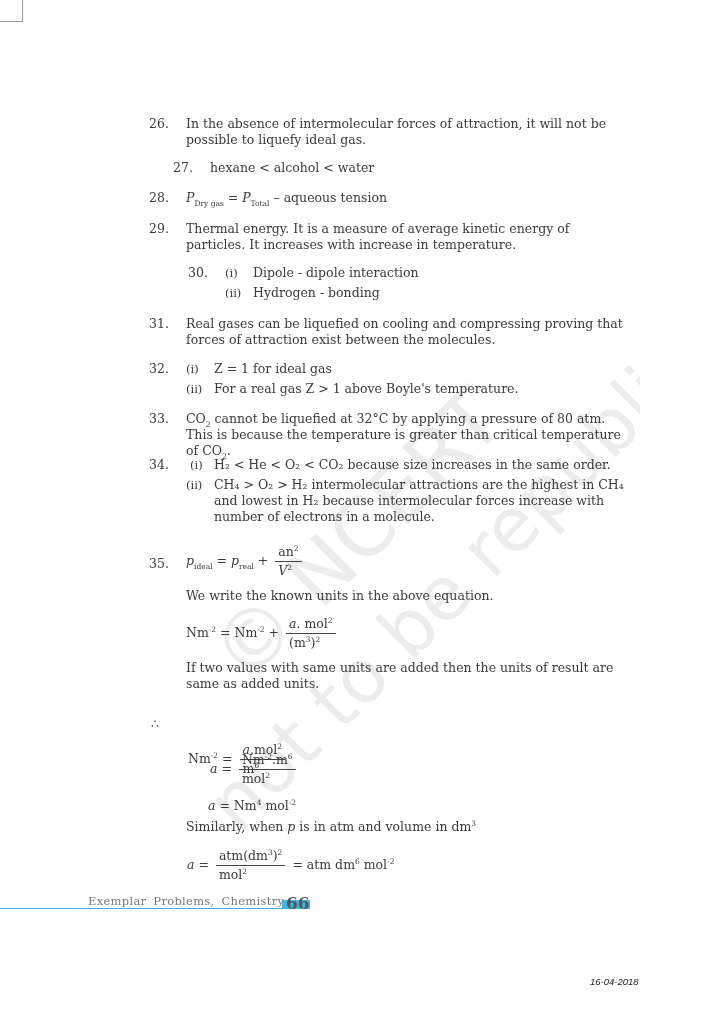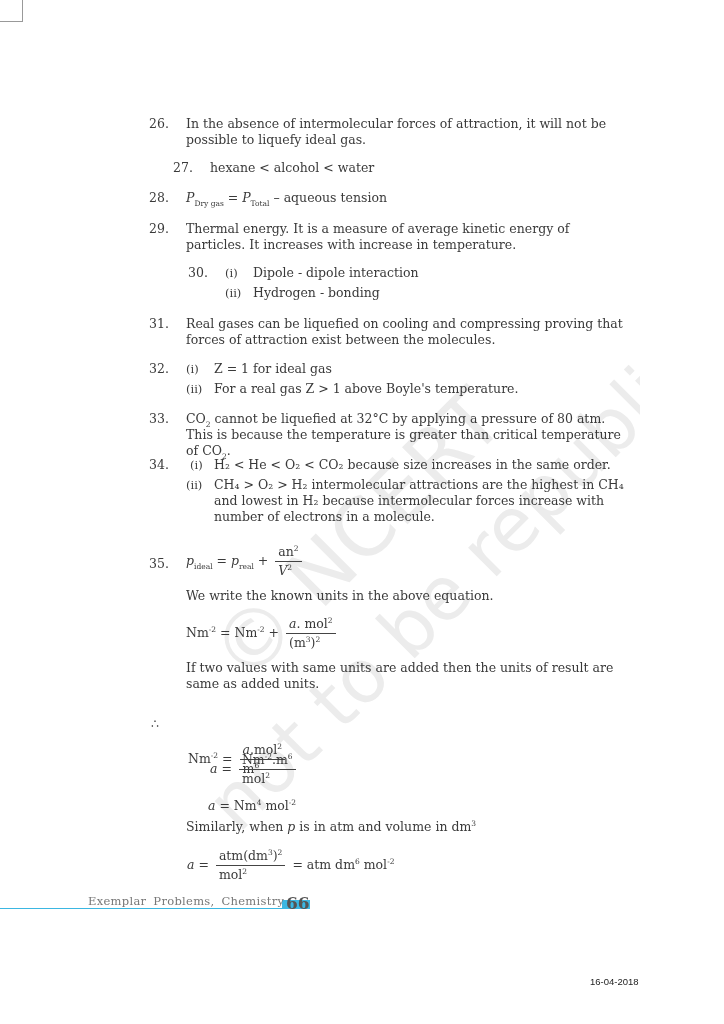--- a/index.html
+++ b/index.html
@@ -19,21 +19,21 @@
   sub, sup { font-size: 7.5px; line-height: 0; }
   .ital { font-style: italic; }
   .frac { display: inline-flex; flex-direction: column; align-items: flex-start; vertical-align: middle; margin: 0 3px; }
   .frac .n { border-bottom: 1px solid #444; padding: 0 3px 1px; }
   .frac .d { padding: 1px 3px 0; }
   .eq { position: absolute; white-space: nowrap; }
   .footer-line { position: absolute; left: 0; top: 908px; width: 309px; height: 1px; background: #3bb7e2; }
   .footer-title { position: absolute; left: 88px; top: 894px; font-size: 11.5px; color: #777; letter-spacing: 0.3px; word-spacing: 3px; }
   .footer-page { position: absolute; left: 282px; top: 900px; width: 28px; height: 9px; background: #3bb7e2; }
   .footer-pagenum { position: absolute; left: 286px; top: 893px; font-size: 17px; color: #555; font-weight: bold; }
-  .date { position: absolute; left: 590px; top: 976px; font-family: "Liberation Sans", sans-serif; font-size: 9.5px; color: #222; }
+  .date { position: absolute; left: 590px; top: 976px; font-family: "Liberation Sans", sans-serif; font-size: 9.5px; color: #222; font-style: italic; }
 </style>
 </head>
 <body>
 
 <div class="crop-mark"></div>
 
 <svg class="watermark" viewBox="0 0 520 520">
   <g transform="rotate(-45 260 260)" fill="none" stroke="#e4e4e4" stroke-width="2">
     <text id="wm1" x="90" y="240" font-size="80" font-family="DejaVu Sans, sans-serif" fill="#ececec" stroke="none">© NCERT</text>
     <text id="wm2" x="-20" y="340" font-size="74" font-family="DejaVu Sans, sans-serif" fill="#ececec" stroke="none">not to be republished</text>

